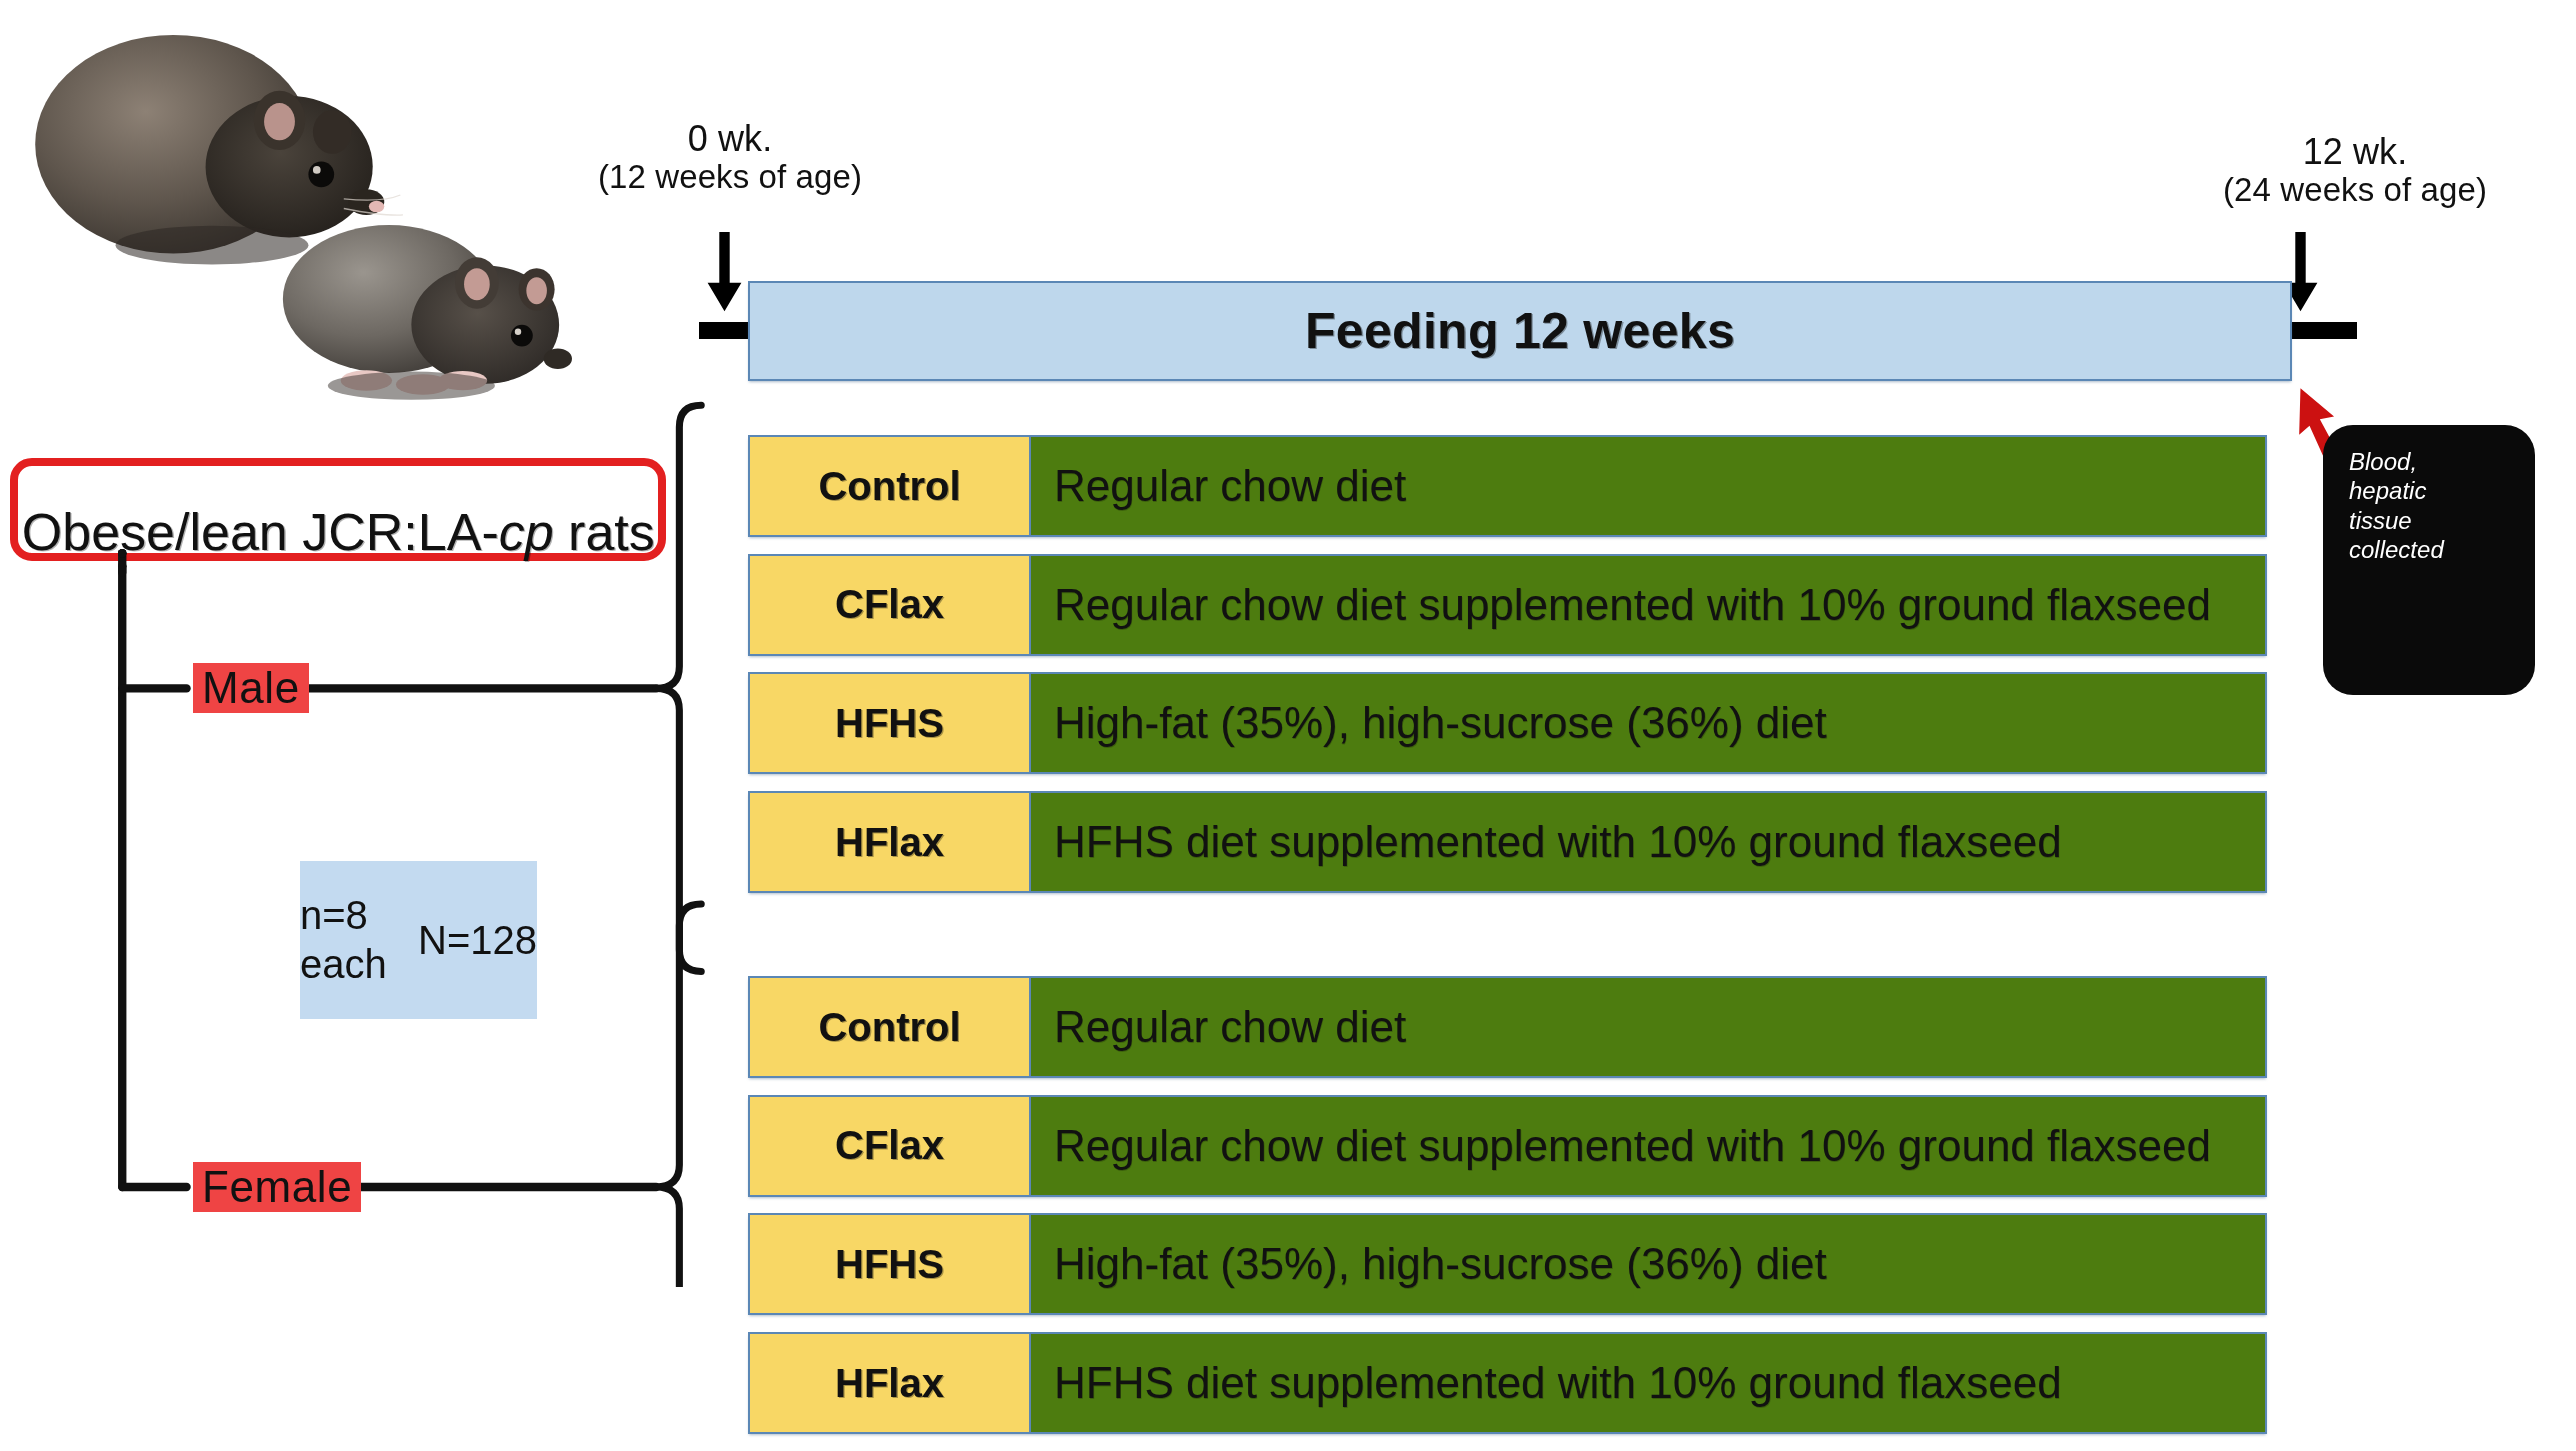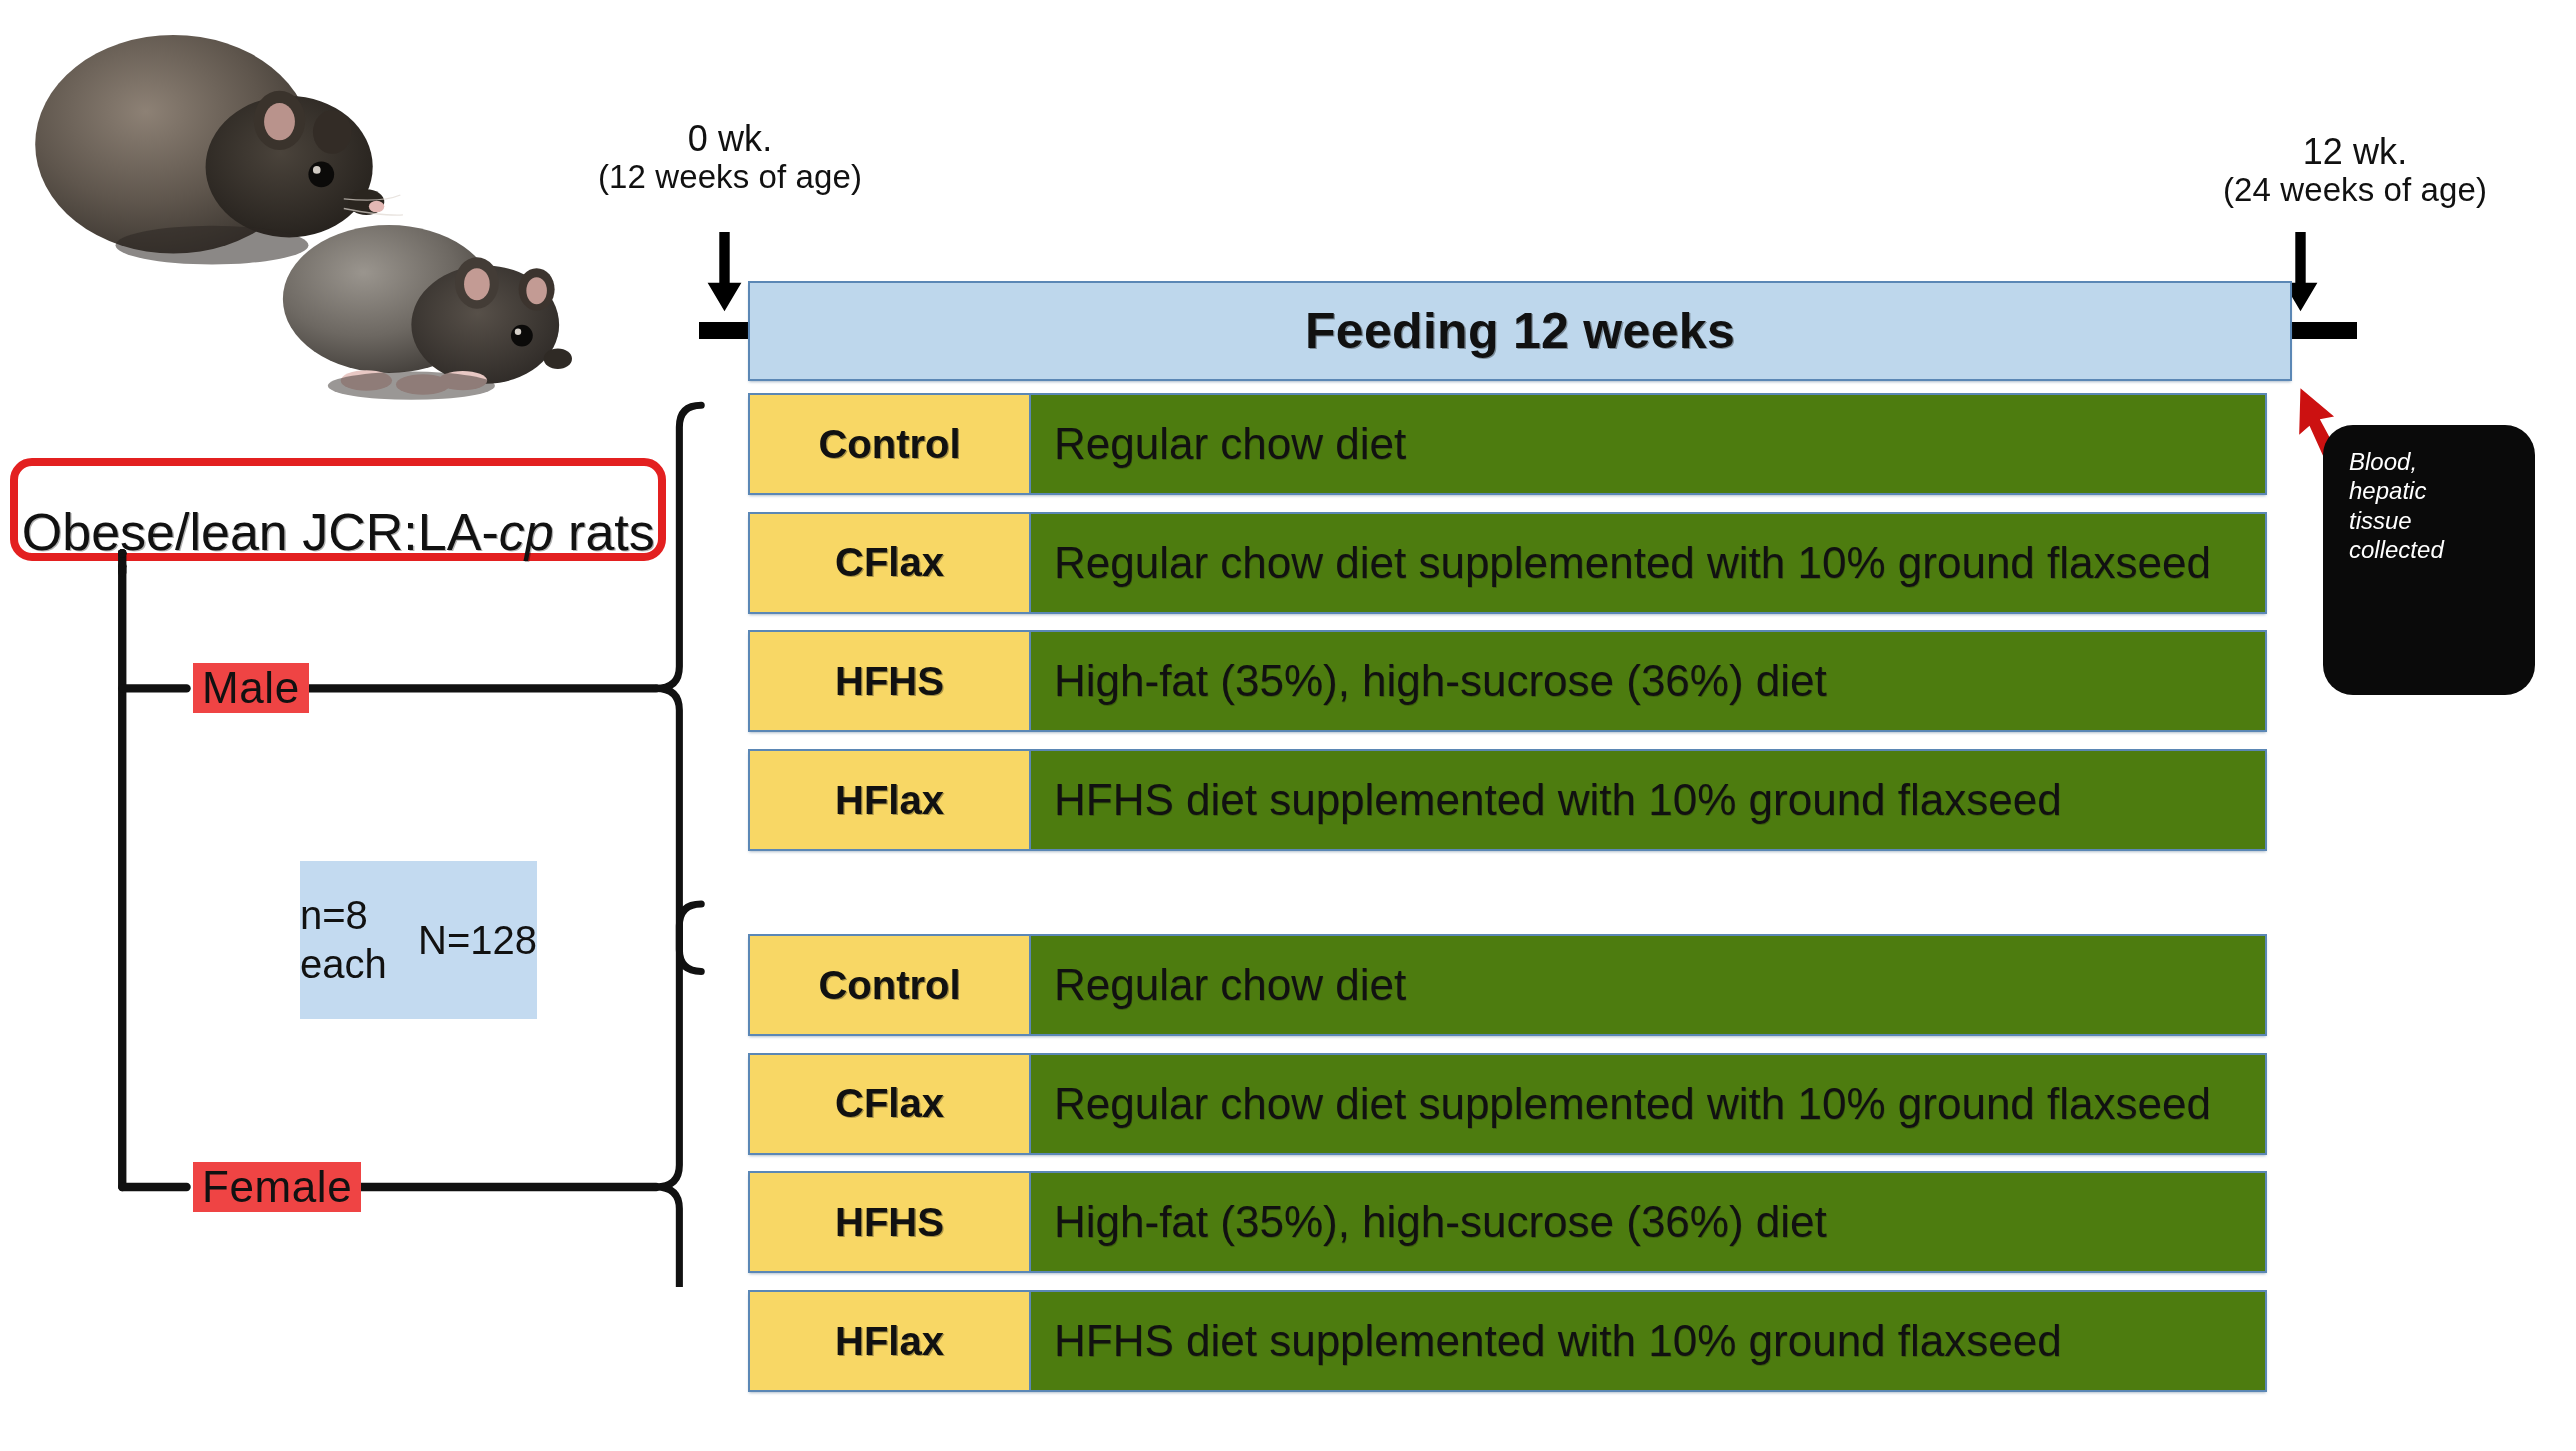--- a/index.html
+++ b/index.html
@@ -46,21 +46,21 @@
   .sex-label{position:absolute;font-size:44px;letter-spacing:0.6px;background:#ef4444;
              padding:0 9px;}
 
   
   #n-box{position:absolute;left:300px;top:861px;width:237px;height:158px;
       background:#c3daf0;display:flex;flex-direction:row;
       align-items:center;justify-content:center;line-height:1.22;}
   #n-box div{font-size:40px;}
 
   
-  .group{position:absolute;left:748px;width:1519px;}
+  .group{position:absolute;left:748px;width:1519px;margin-top:42px;}
   .row{position:relative;height:102px;margin-bottom:16.7px;display:flex;
        box-shadow:0 2.6px 2.6px -1.3px rgba(90,120,150,.5);}
   .row .tag{width:283px;background:#f8d765;border:2.6px solid #5b87b5;
        box-sizing:border-box;display:flex;align-items:center;justify-content:center;
        font-size:40px;font-weight:bold;text-shadow:1.3px 1.3px 0 rgba(0,0,0,.32);}
   .row .desc{flex:1;background:#4d7c0f;border:2.6px solid #5b87b5;border-left:none;
        box-sizing:border-box;display:flex;align-items:center;
        padding-left:23px;font-size:44px;text-shadow:0.6px 0.6px 0 rgba(0,0,0,.22);}
 
   

